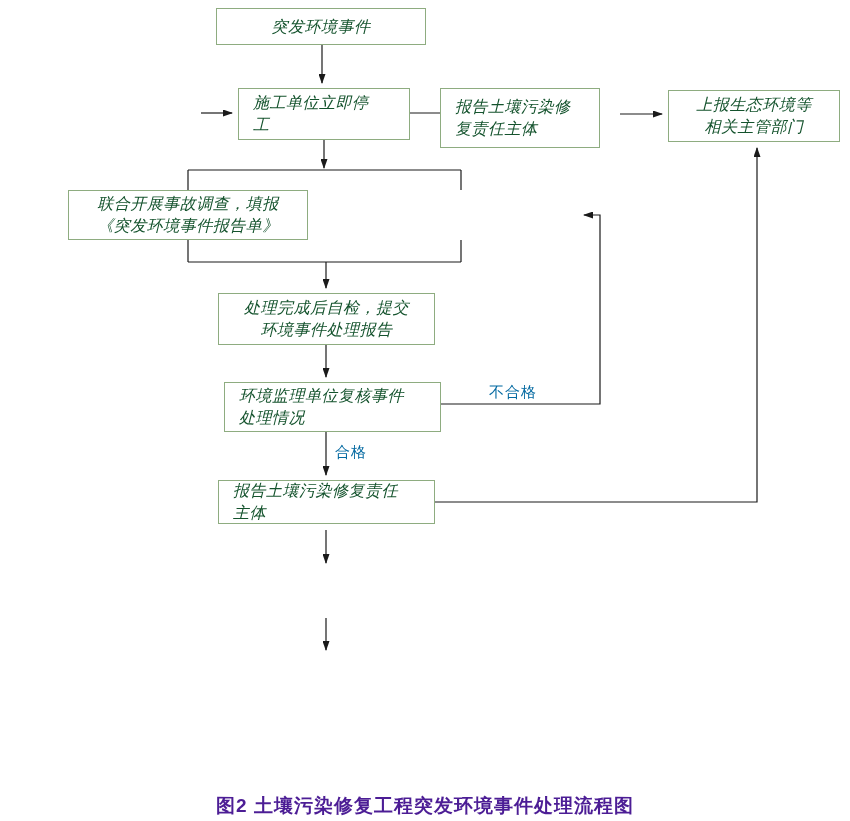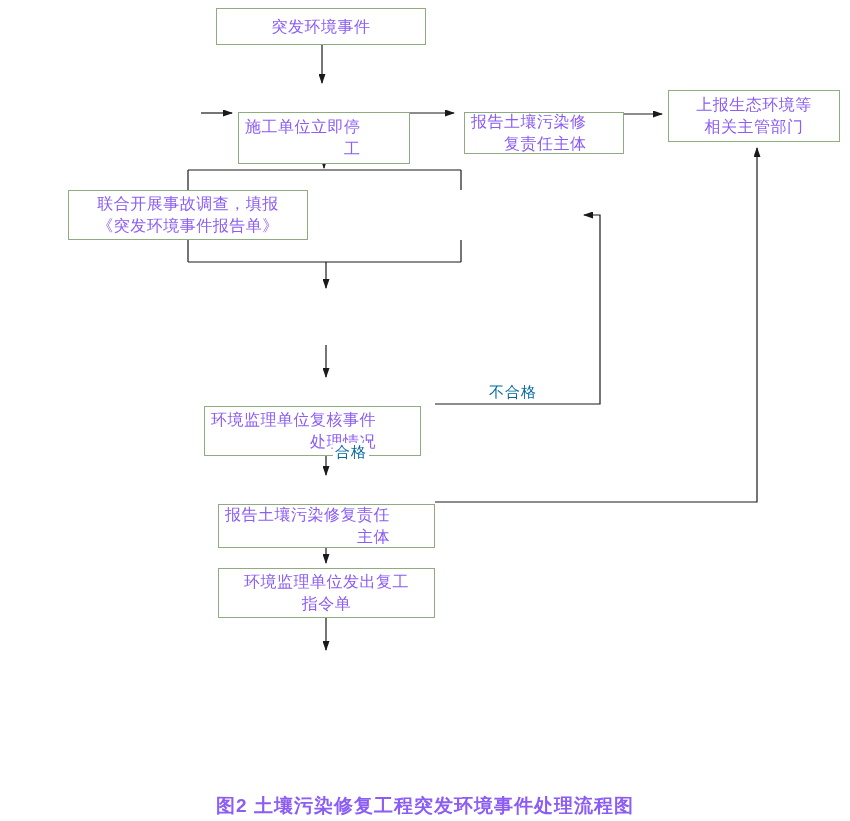--- a/index.html
+++ b/index.html
@@ -26,47 +26,47 @@
     background: #ffffff;
     display: flex;
     align-items: center;
     justify-content: center;
     text-align: center;
     font-size: 16px;
     line-height: 1.35;
     letter-spacing: 0.5px;
     white-space: pre-line;
     padding: 2px 4px;
-    color: #8b5cf6;
+    color: #14532d;
+    font-style: italic;
   }
   .node.ta-l {
     justify-content: flex-start;
-    text-align: right;
-    padding-left: 6px;
-    margin-top: 24px;
+    text-align: left;
+    padding-left: 14px;
   }
   .edge-label {
     position: absolute;
     font-size: 15px;
     letter-spacing: 1px;
     color: #0369a1;
     background: #ffffff;
     padding: 0 2px;
   }
   .caption {
     position: absolute;
     left: 0;
     top: 793px;
     width: 100%;
     text-align: center;
     font-family: "Liberation Sans", "DejaVu Sans", sans-serif;
     font-weight: bold;
     font-size: 19px;
     letter-spacing: 1px;
-    color: #8b5cf6;
+    color: #4c1d95;
   }
 </style>
 </head>
 <body>
 
 <div class="canvas">
 
   <svg class="connectors" width="850" height="821" viewBox="0 0 850 821" xmlns="http://www.w3.org/2000/svg">
     <defs>
       <marker id="ah" viewBox="0 0 10 7" markerWidth="10" markerHeight="7" refX="9" refY="3.5" orient="auto" markerUnits="userSpaceOnUse">
@@ -101,39 +101,39 @@
       <line x1="326" y1="618" x2="326" y2="650" marker-end="url(#ah)"></line>
     </g>
   </svg>
 
   <div class="node" style="left:216px; top:8px;  width:210px; height:37px">突发环境事件</div>
 
 
   <div class="node ta-l" style="left:238px; top:88px; width:172px; height:52px">施工单位立即停
 工</div>
 
-  <div class="node ta-l" style="left:464px; top:88px; width:160px; height:42px">报告土壤污染修
+  <div class="node ta-l" style="left:440px; top:88px; width:160px; height:60px">报告土壤污染修
 复责任主体</div>
 
   <div class="node" style="left:668px; top:90px; width:172px; height:52px">上报生态环境等
 相关主管部门</div>
 
   <div class="node" style="left:68px;  top:190px; width:240px; height:50px">联合开展事故调查，填报
 《突发环境事件报告单》</div>
 
 
+  <div class="node" style="left:218px; top:293px; width:217px; height:52px">处理完成后自检，提交
+环境事件处理报告</div>
 
-  <div class="node ta-l" style="left:204px; top:382px; width:217px; height:50px">环境监理单位复核事件
+  <div class="node ta-l" style="left:224px; top:382px; width:217px; height:50px">环境监理单位复核事件
 处理情况</div>
 
   <div class="node ta-l" style="left:218px; top:480px; width:217px; height:44px">报告土壤污染修复责任
 主体</div>
 
-  <div class="node" style="left:218px; top:568px; width:217px; height:50px">环境监理单位发出复工
-指令单</div>
 
 
   <div class="edge-label" style="left:487px; top:383px">不合格</div>
 
   <div class="edge-label" style="left:333px; top:443px">合格</div>
 
   <div class="caption">图2 土壤污染修复工程突发环境事件处理流程图</div>
 
 </div>
 

